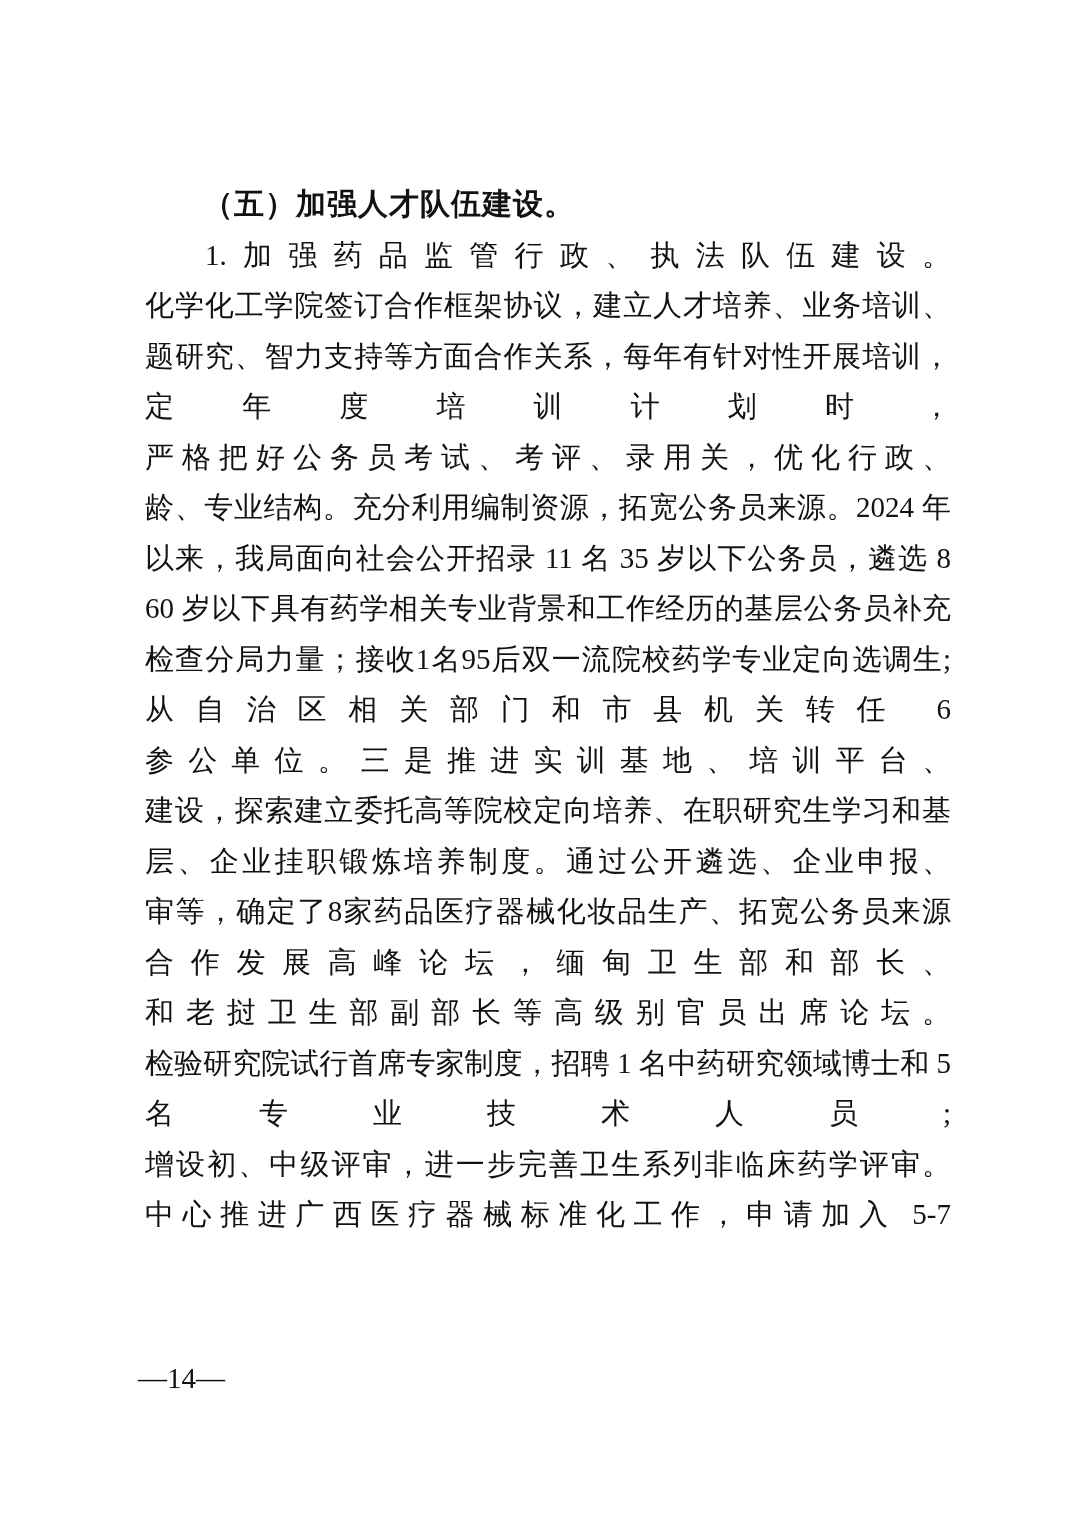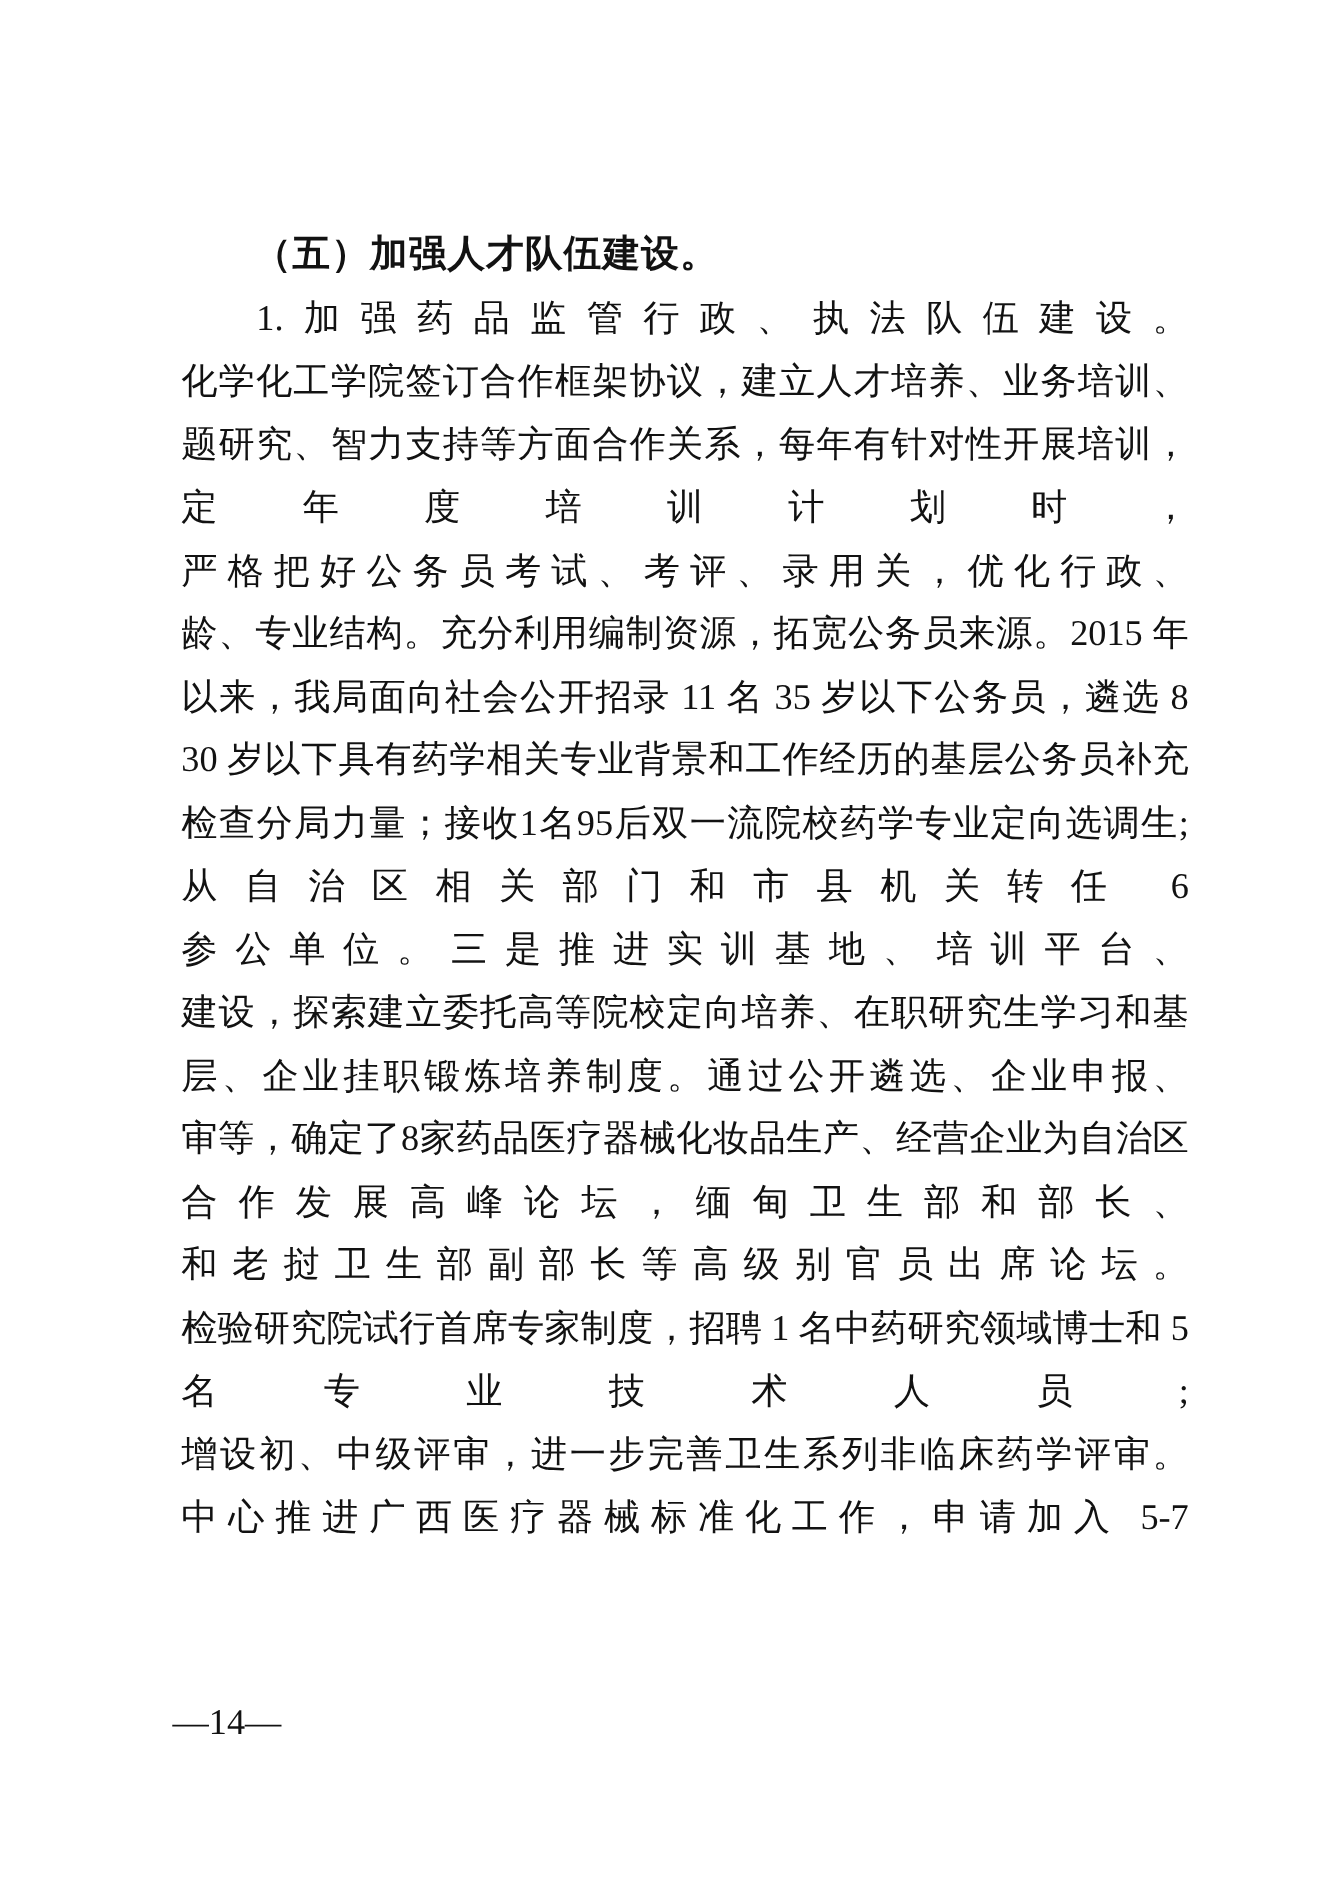--- a/index.html
+++ b/index.html
@@ -67,37 +67,37 @@
 
         <div class="body-line">化学化工学院签订合作框架协议，建立人才培养、业务培训、课</div>
 
         <div class="body-line">题研究、智力支持等方面合作关系，每年有针对性开展培训，制</div>
 
         <div class="body-line">定年度培训计划时，对自治区药品监管系统全体工作人员培训做</div>
 
 
         <div class="body-line">严格把好公务员考试、考评、录用关，优化行政、执法队伍的年</div>
 
-        <div class="body-line">龄、专业结构。充分利用编制资源，拓宽公务员来源。2015 年</div>
+        <div class="body-line">龄、专业结构。充分利用编制资源，拓宽公务员来源。2024 年</div>
 
         <div class="body-line">以来，我局面向社会公开招录 11 名 35 岁以下公务员，遴选 8 名</div>
 
-        <div class="body-line">30 岁以下具有药学相关专业背景和工作经历的基层公务员补充</div>
+        <div class="body-line">60 岁以下具有药学相关专业背景和工作经历的基层公务员补充</div>
 
         <div class="body-line">检查分局力量；接收1名95后双一流院校药学专业定向选调生;</div>
 
         <div class="body-line">从自治区相关部门和市县机关转任 6 名优秀干部到局机关及直属</div>
 
         <div class="body-line">参公单位。三是推进实训基地、培训平台、监管科学研究基地等</div>
 
         <div class="body-line">建设，探索建立委托高等院校定向培养、在职研究生学习和基</div>
 
         <div class="body-line">层、企业挂职锻炼培养制度。通过公开遴选、企业申报、专家评</div>
 
-        <div class="body-line">审等，确定了8家药品医疗器械化妆品生产、经营企业为自治区</div>
+        <div class="body-line">审等，确定了8家药品医疗器械化妆品生产、拓宽公务员来源</div>
 
 
         <div class="body-line">合作发展高峰论坛，缅甸卫生部和部长、柬埔寨卫生部国务秘书</div>
 
         <div class="body-line">和老挝卫生部副部长等高级别官员出席论坛。五是在自治区药品</div>
 
         <div class="body-line">检验研究院试行首席专家制度，招聘 1 名中药研究领域博士和 5</div>
 
         <div class="body-line">名专业技术人员;在原有的卫生系列非临床药学高级职称评审中，</div>
 

